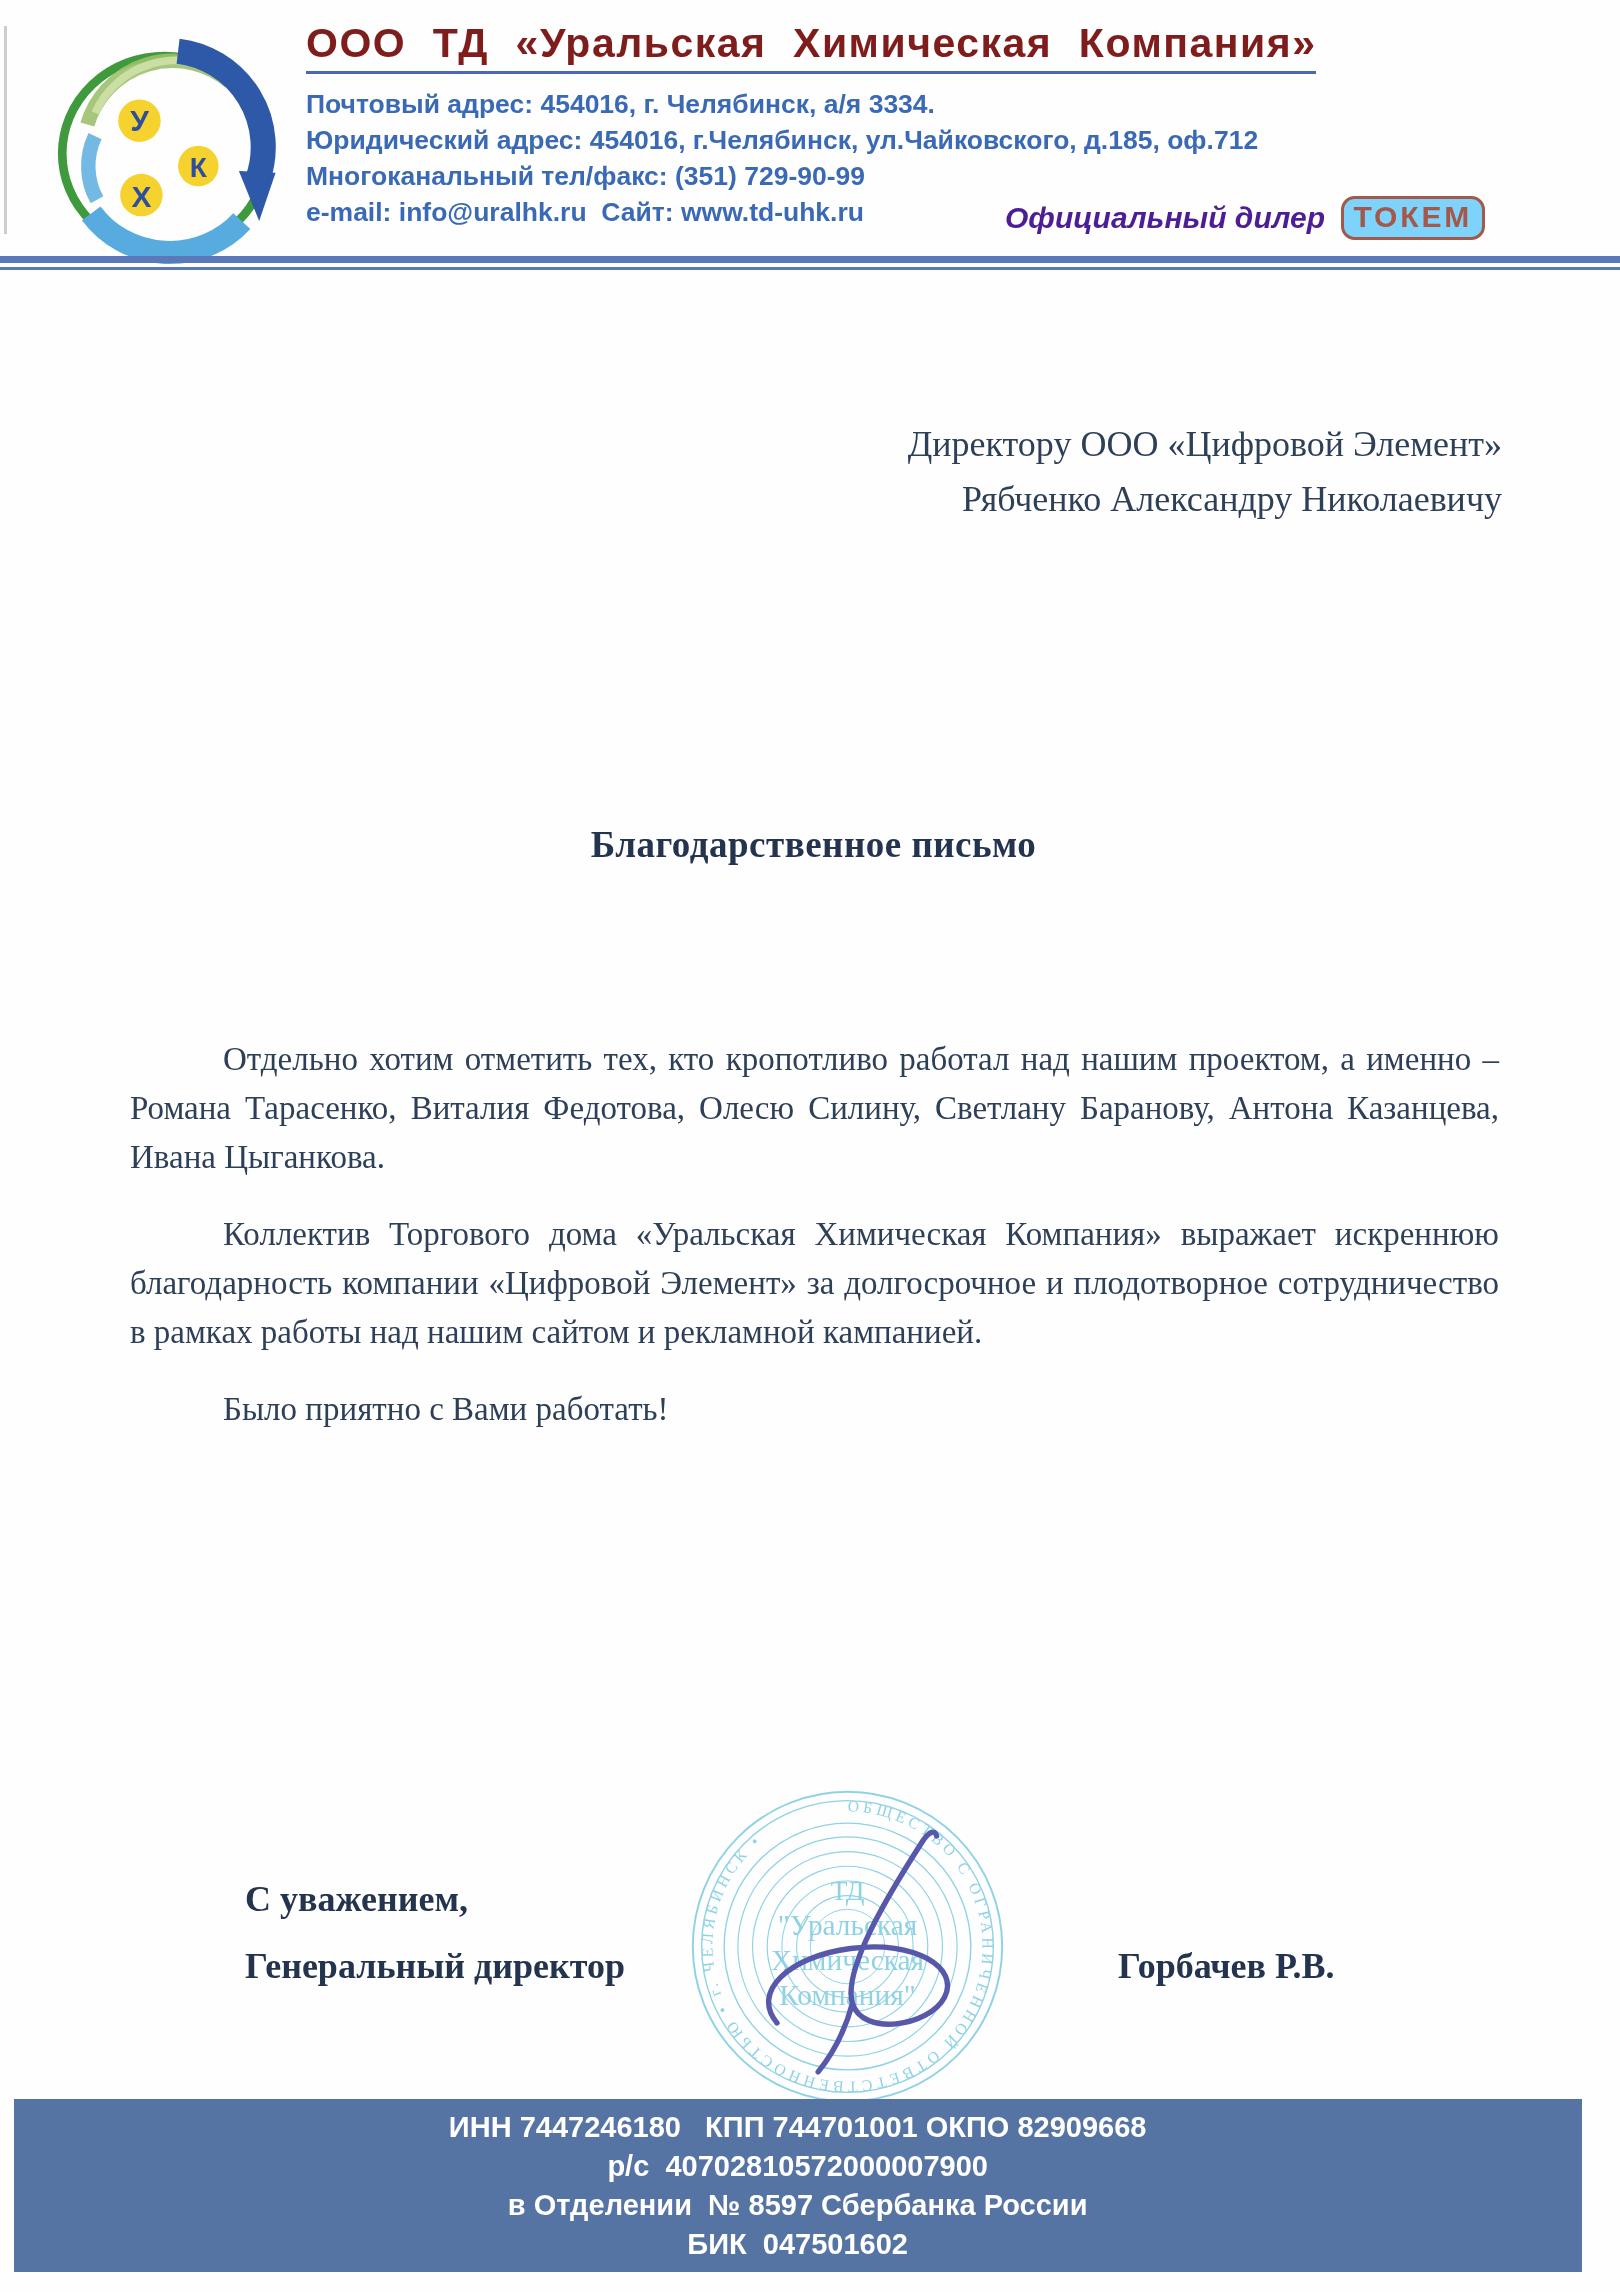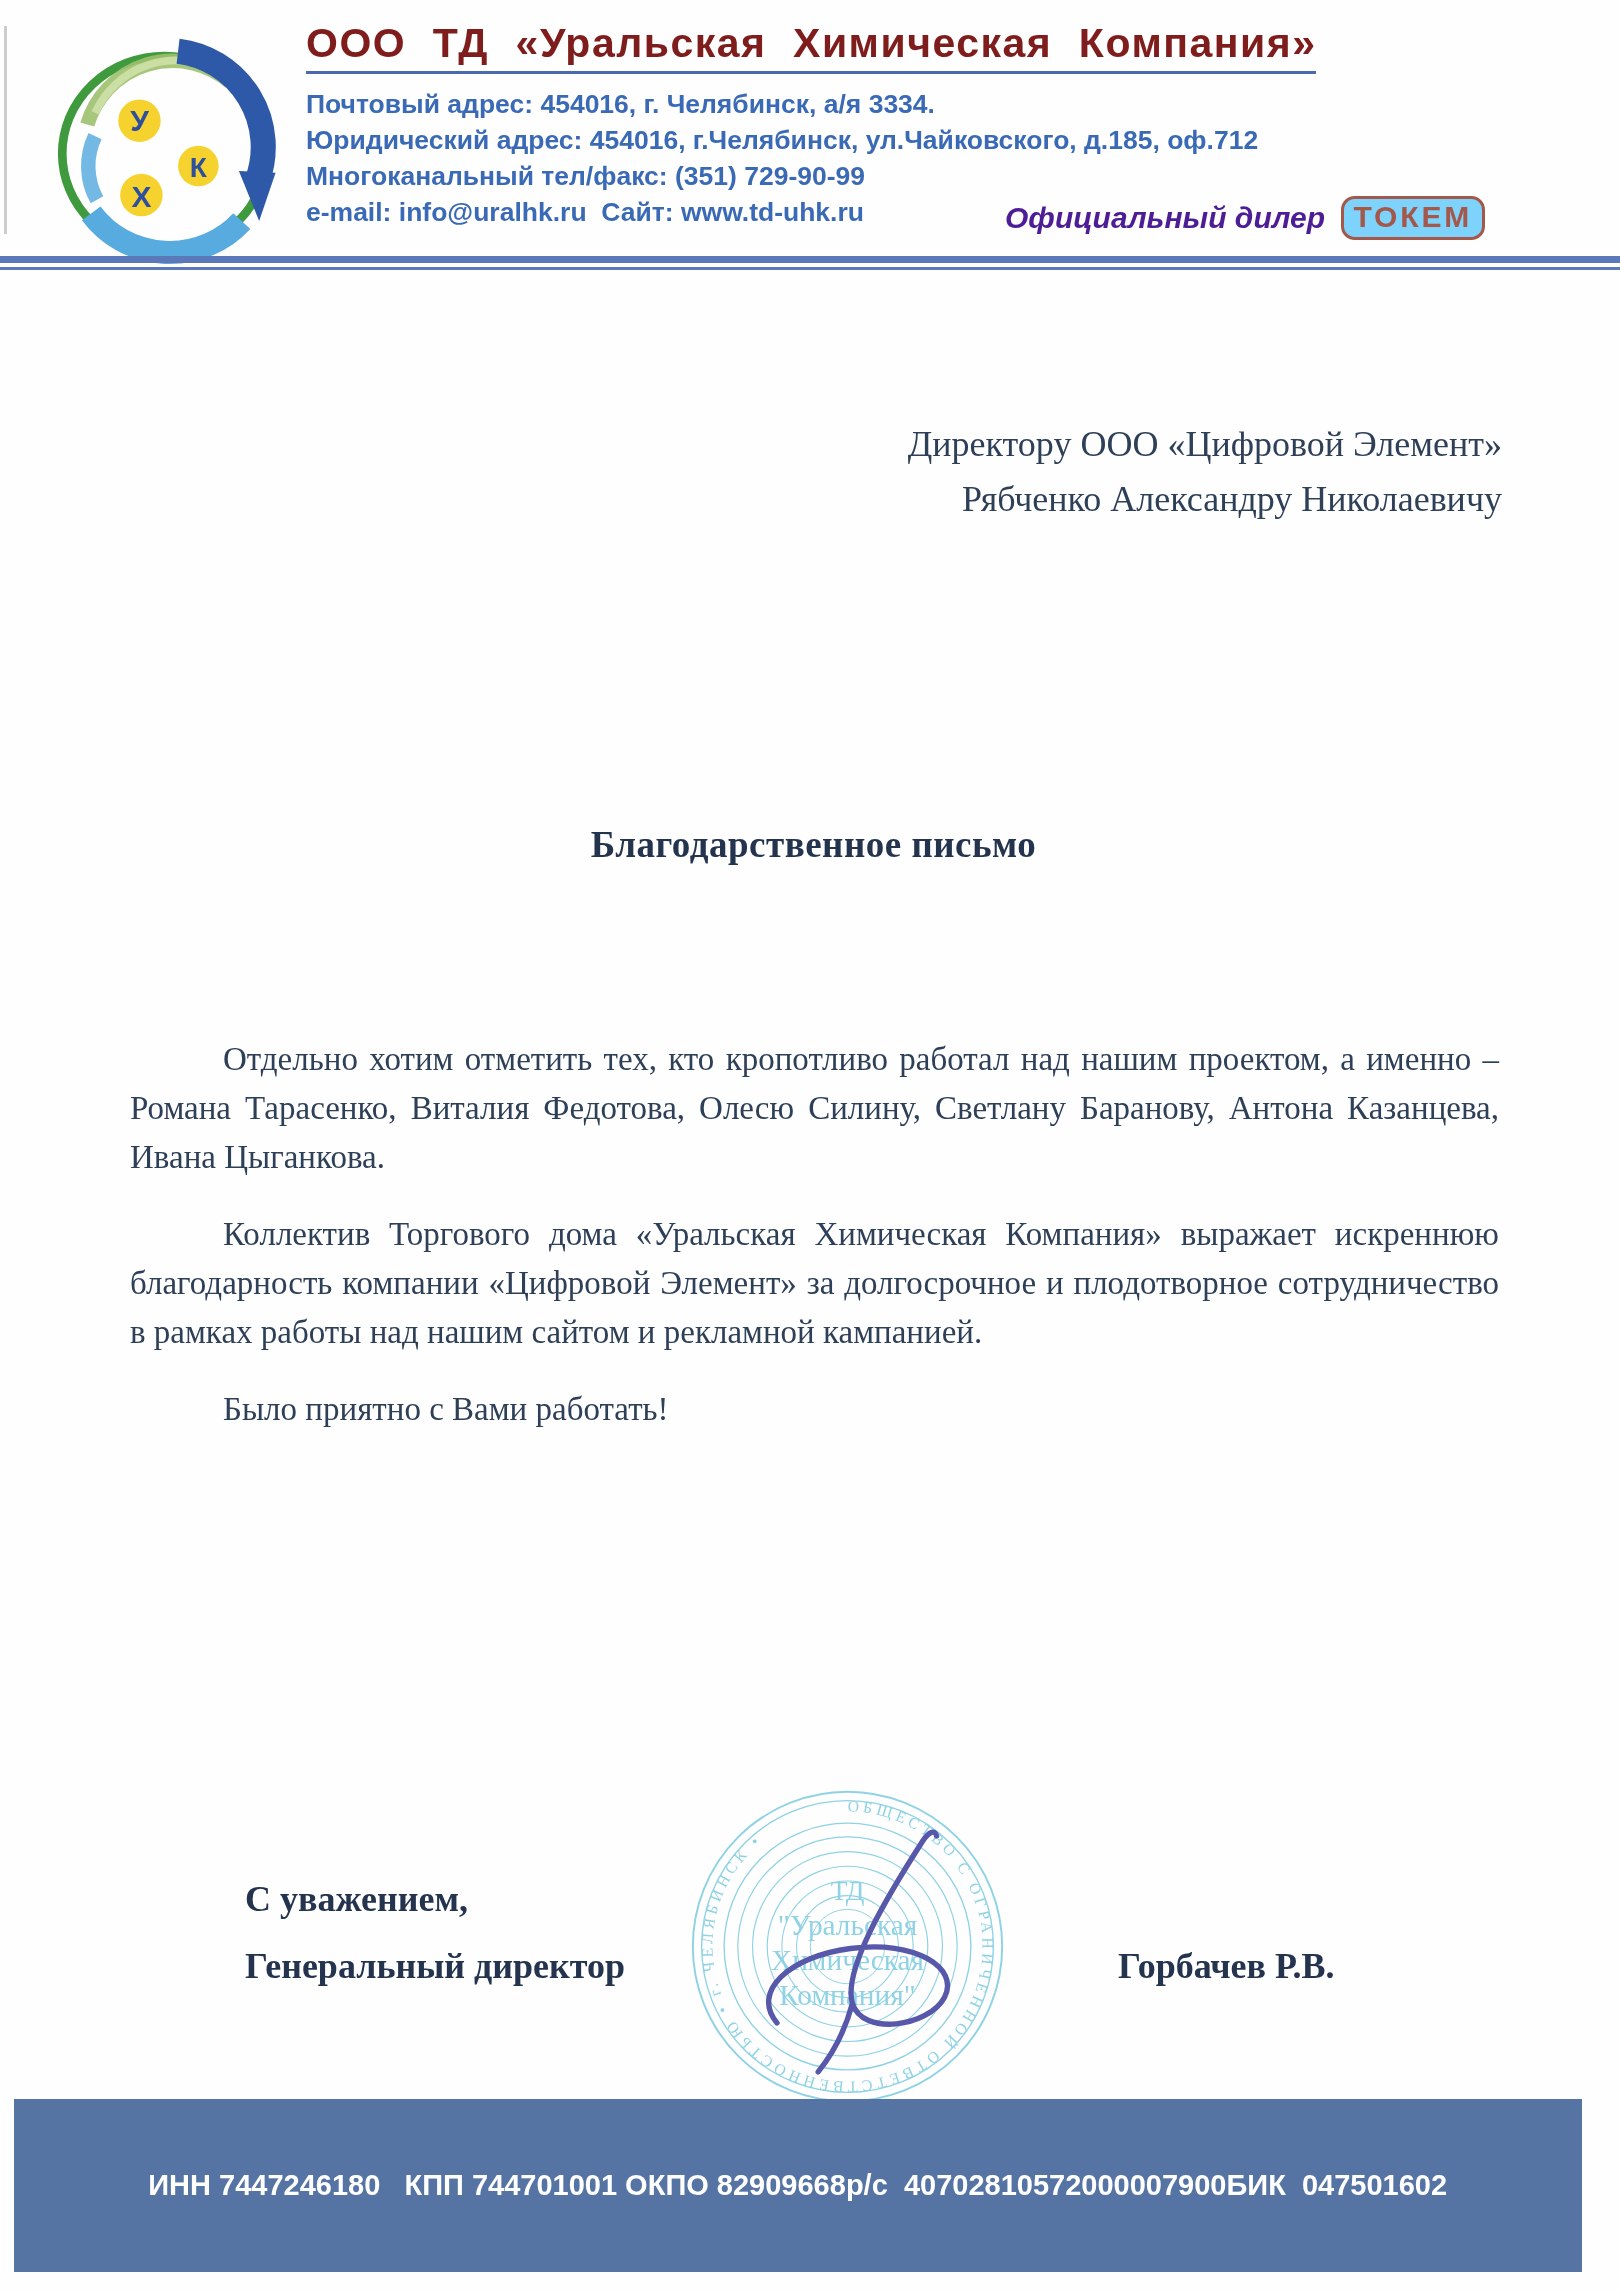--- a/index.html
+++ b/index.html
@@ -55,21 +55,21 @@
   .sig-pos  { left:245px;  top:1945px; }
   .sig-name { left:1108px; top:1945px;margin-left:10px; }
 
   .stamp { position:absolute; left:684px; top:1780px; width:327px; height:337px; opacity:0.92; }
 
   
   .footer-band {
     position:absolute; left:13.7px; top:2099px; width:1568px; height:173px;
     background:#5674a3; color:#ffffff;
     font-family:"Liberation Sans", sans-serif; font-weight:bold; font-size:29px;
-    display:flex; flex-direction:row; justify-content:center; align-items:center;
+    display:flex; flex-direction:column; justify-content:center; align-items:center;
     line-height:39px; text-align:center;
   }
   .footer-band div { white-space:pre-wrap; }
 </style>
 </head>
 <body>
 
 <div class="page">
 
   <div class="scan-edge"></div>
@@ -156,17 +156,18 @@
       <text x="167" y="158" font-size="30">"Уральская</text>
       <text x="167" y="194" font-size="30">Химическая</text>
       <text x="167" y="230" font-size="30">Компания"</text>
     </g>
     <path d="M 95 248 C 68 216 108 180 170 172 C 236 163 282 192 266 222 C 250 252 182 262 172 228 C 162 194 208 118 244 62 C 250 53 256 50 258 57 M 172 228 C 164 258 150 282 137 298" fill="none" stroke="#4a4aa5" stroke-width="5.5" stroke-linecap="round"></path>
   </svg>
 
   <div class="footer-band">
     <div>ИНН 7447246180   КПП 744701001 ОКПО 82909668</div>
     <div>р/с  40702810572000007900</div>
+    <div>в Отделении  № 8597 Сбербанка России</div>
     <div>БИК  047501602</div>
   </div>
 
 </div>
 
 
 </body></html>

